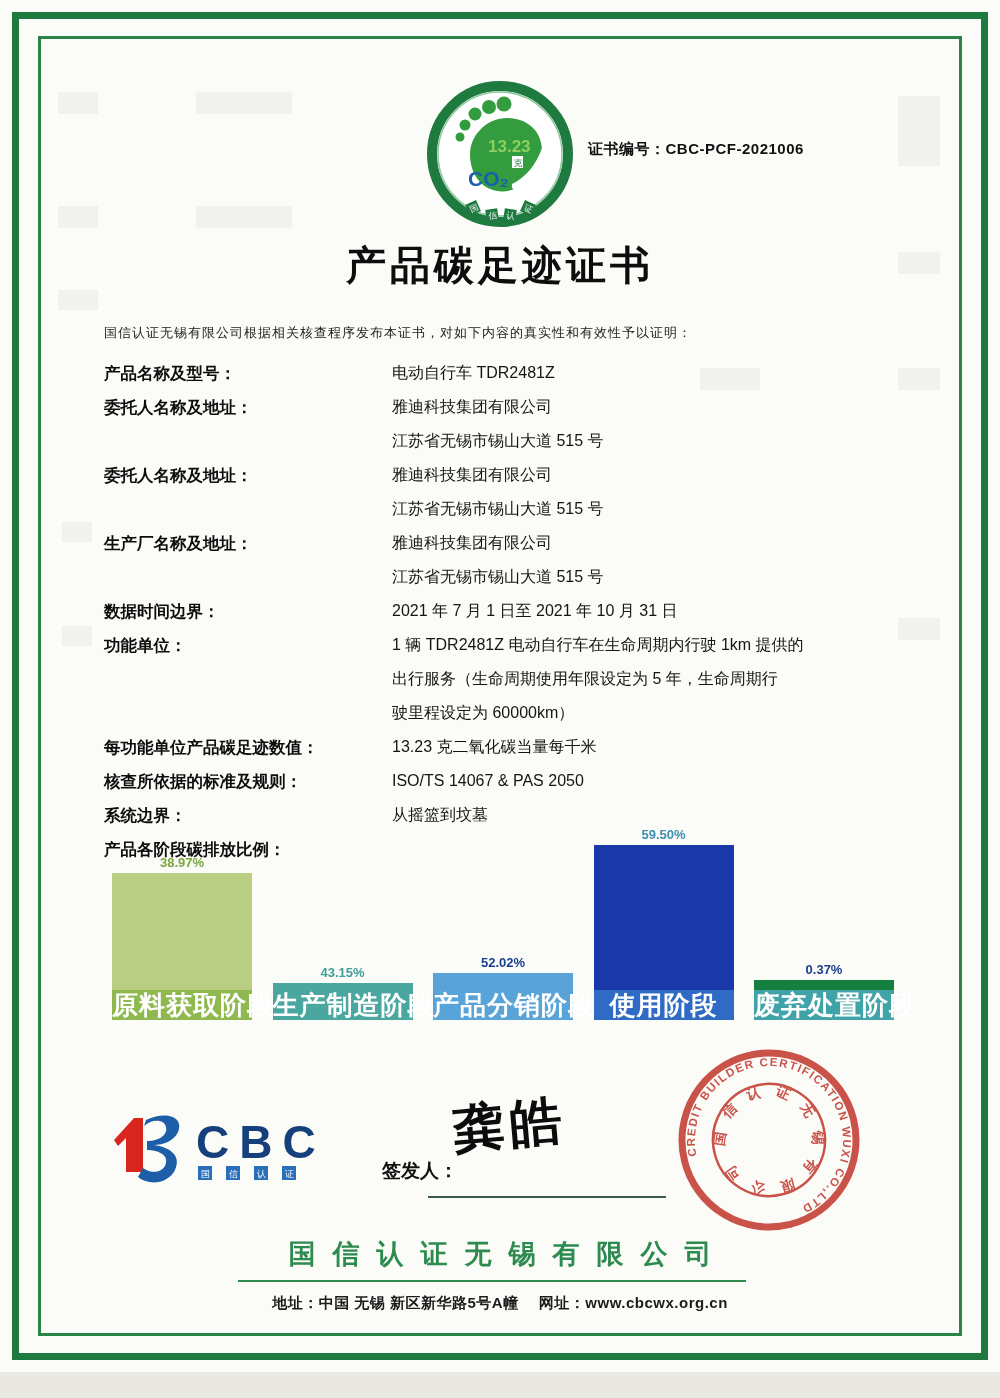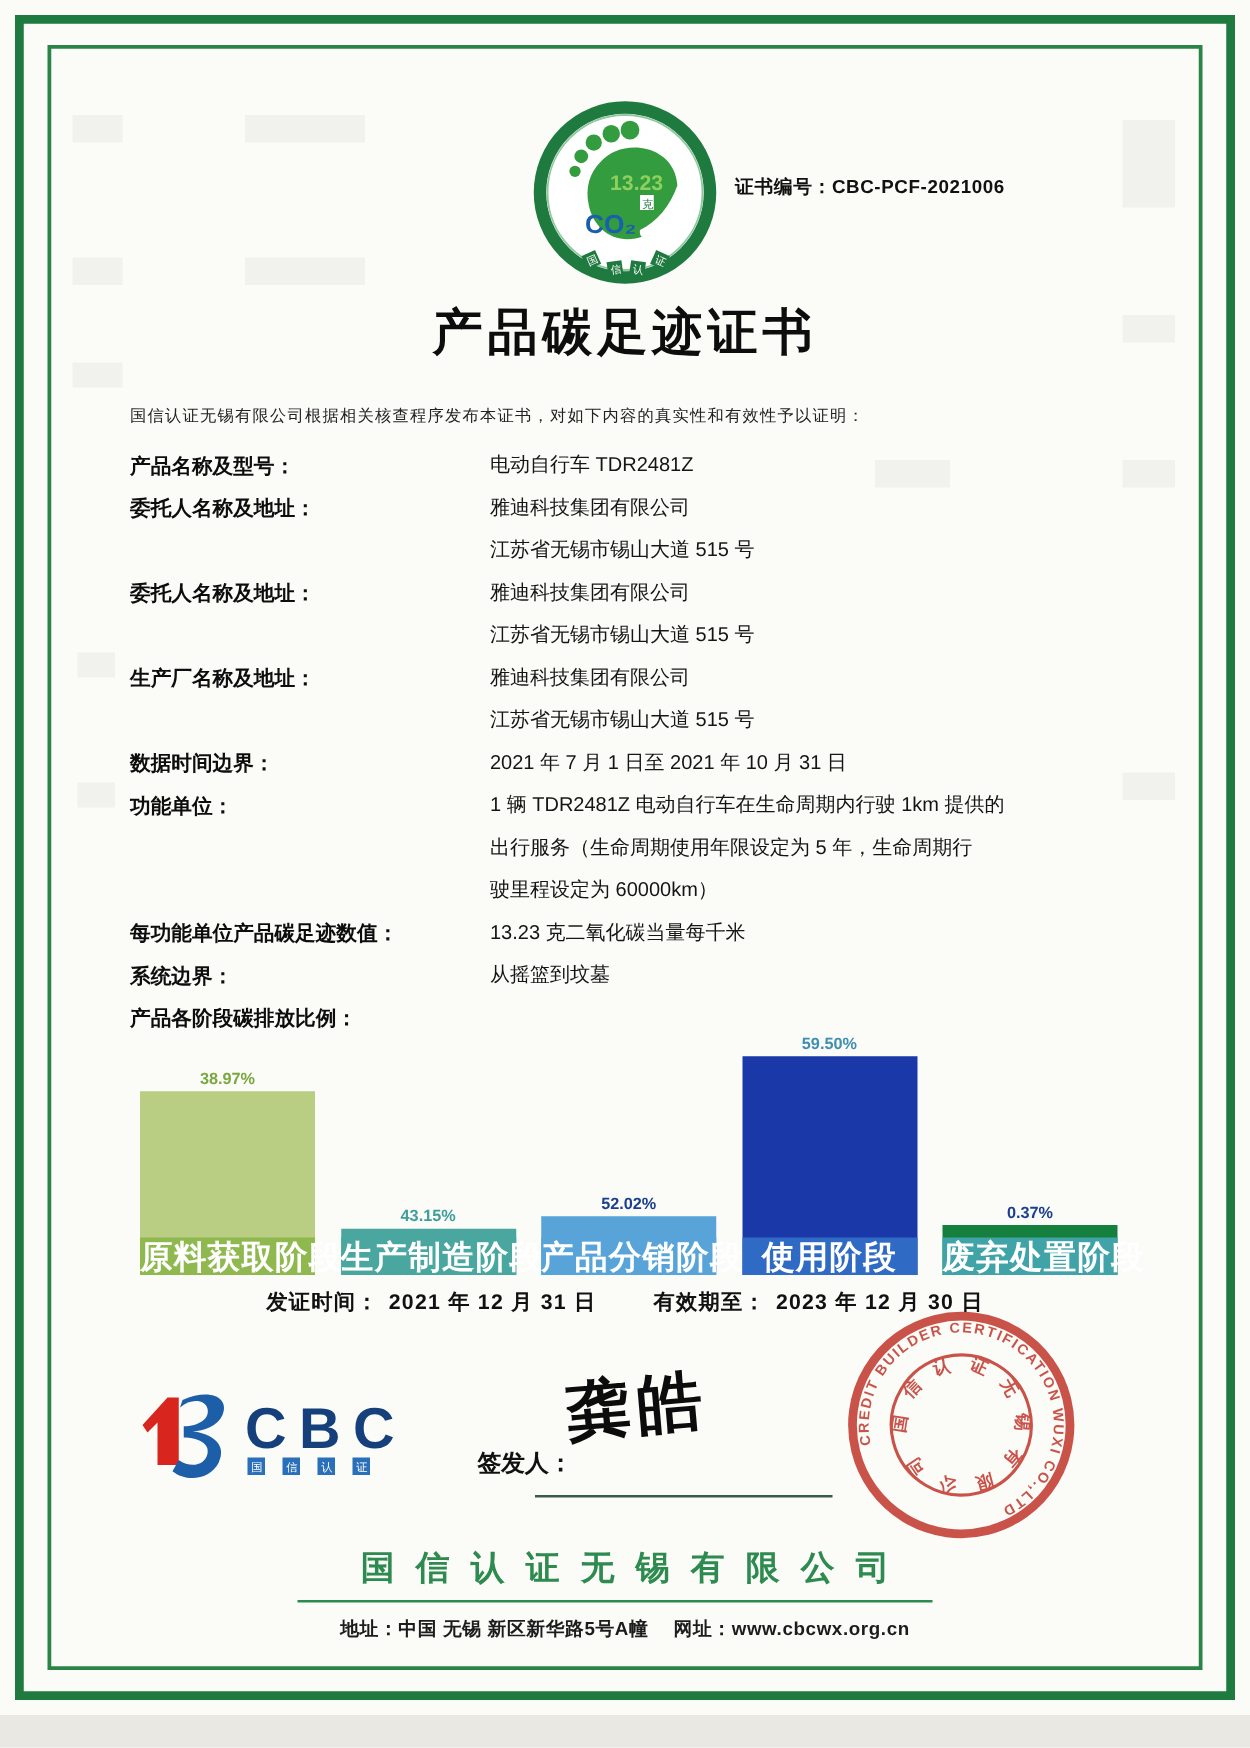--- a/index.html
+++ b/index.html
@@ -147,20 +147,26 @@
         <div class="fval">驶里程设定为 60000km）</div>
       </div>
     </div>
     <div class="row">
       <div class="flabel">每功能单位产品碳足迹数值：</div>
       <div class="fvals">
           <div class="fval">13.23 克二氧化碳当量每千米</div>
         </div>
     </div>
     <div class="row">
+      <div class="flabel">核查所依据的标准及规则：</div>
+      <div class="fvals">
+          <div class="fval">ISO/TS 14067 &amp; PAS 2050</div>
+        </div>
+    </div>
+    <div class="row">
       <div class="flabel">系统边界：</div>
       <div class="fvals">
           <div class="fval">从摇篮到坟墓</div>
         </div>
     </div>
     <div class="row">
       <div class="flabel" style="width:auto;flex:0 0 auto;">产品各阶段碳排放比例：</div>
     </div>
   </div>
 
@@ -190,25 +196,20 @@
         </div>
     </div>
     <div class="col">
       <div class="pct" style="color: rgb(27, 63, 143);">0.37%</div>
       <div class="bar" style="height: 40px; background: #15803d;">
           <div class="band" style="background: rgb(63, 163, 168);">废弃处置阶段</div>
         </div>
     </div>
   </div>
 
-  <div class="issue-line">
-    <span>发证时间：</span><span>2021 年 12 月 31 日</span>
-    <span style="display:inline-block;width:18px;"></span>
-    <span>有效期至：</span><span>2023 年 12 月 30 日</span>
-  </div>
 
   <div class="cbc-logo">
     <svg width="250" height="92" viewBox="0 0 250 92">
       <polygon points="6,38 26,16 35,16 35,70 18,70 18,36 10,44" fill="#d8261f"></polygon>
       <path d="M38,18 C60,8 76,16 70,30 C66,39 55,43 46,43 C61,45 74,53 67,68 C60,82 41,84 30,75 L35,66 C45,73 56,70 58,61 C60,52 49,48 39,48 L39,39 C51,39 60,33 58,25 C56,17 44,17 36,24 Z" fill="#1c5fa8"></path>
       <text x="88" y="56" font-size="46" font-weight="bold" fill="#16407c" letter-spacing="10" font-family="Liberation Sans, DejaVu Sans, sans-serif">CBC</text>
       <g>
         <rect x="90" y="64" width="14" height="14" fill="#2a6fba"></rect>
         <rect x="118" y="64" width="14" height="14" fill="#2a6fba"></rect>
         <rect x="146" y="64" width="14" height="14" fill="#2a6fba"></rect>

